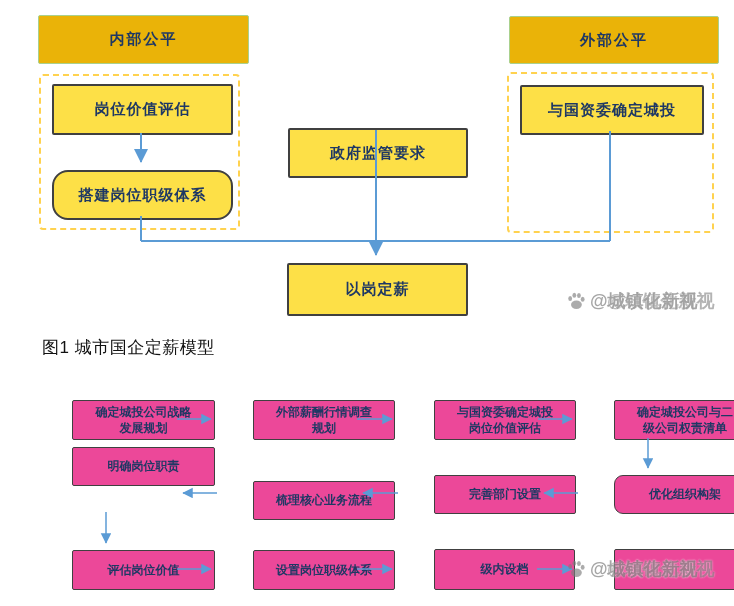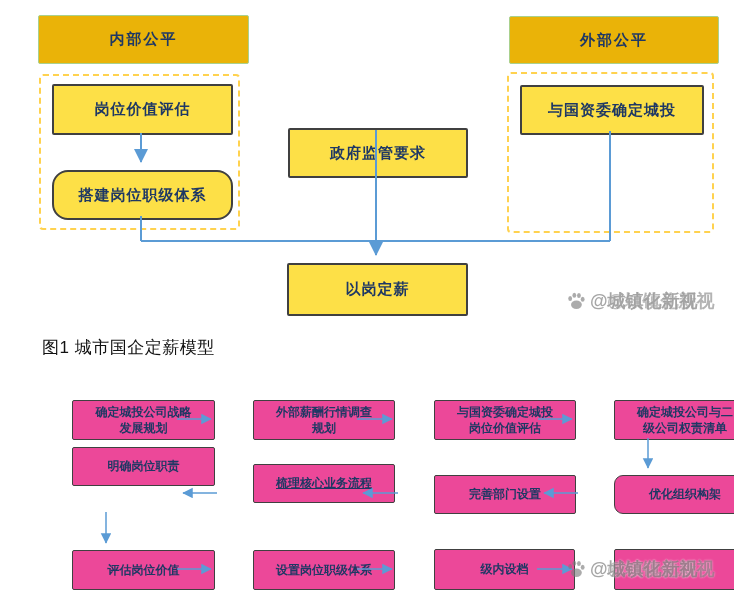--- a/index.html
+++ b/index.html
@@ -60,21 +60,21 @@
   <div class="step" style="left:36px;top:400px;width:141px;height:38px;">确定城投公司战略
 发展规划</div>
   <div class="step" style="left:217px;top:400px;width:140px;height:38px;">外部薪酬行情调查
 规划</div>
   <div class="step" style="left:398px;top:400px;width:140px;height:38px;">与国资委确定城投
 岗位价值评估</div>
   <div class="step" style="left:578px;top:400px;width:140px;height:38px;font-family:Liberation Serif, serif;">确定城投公司与二
 级公司权责清单</div>
 
   <div class="step" style="left:36px;top:447px;width:141px;height:37px;">明确岗位职责</div>
-  <div class="step" style="left:217px;top:464px;width:140px;height:37px;text-decoration:underline;">梳理核心业务流程</div>
+  <div class="step" style="left:217px;top:481px;width:140px;height:37px;">梳理核心业务流程</div>
   <div class="step" style="left:398px;top:475px;width:140px;height:37px;">完善部门设置</div>
   <div class="step" style="left:578px;top:475px;width:140px;height:37px;border-radius:9px;">优化组织构架</div>
 
   <div class="step" style="left:217px;top:550px;width:140px;height:38px;">设置岗位职级体系</div>
   <div class="step" style="left:36px;top:550px;width:141px;height:38px;">评估岗位价值</div>
   <div class="step" style="left:398px;top:549px;width:139px;height:39px;">级内设档</div>
   <div class="step" style="left:578px;top:549px;width:140px;height:39px;"></div>
 
   <svg class="overlay" width="734" height="606" viewBox="0 0 734 606">
     <defs>

